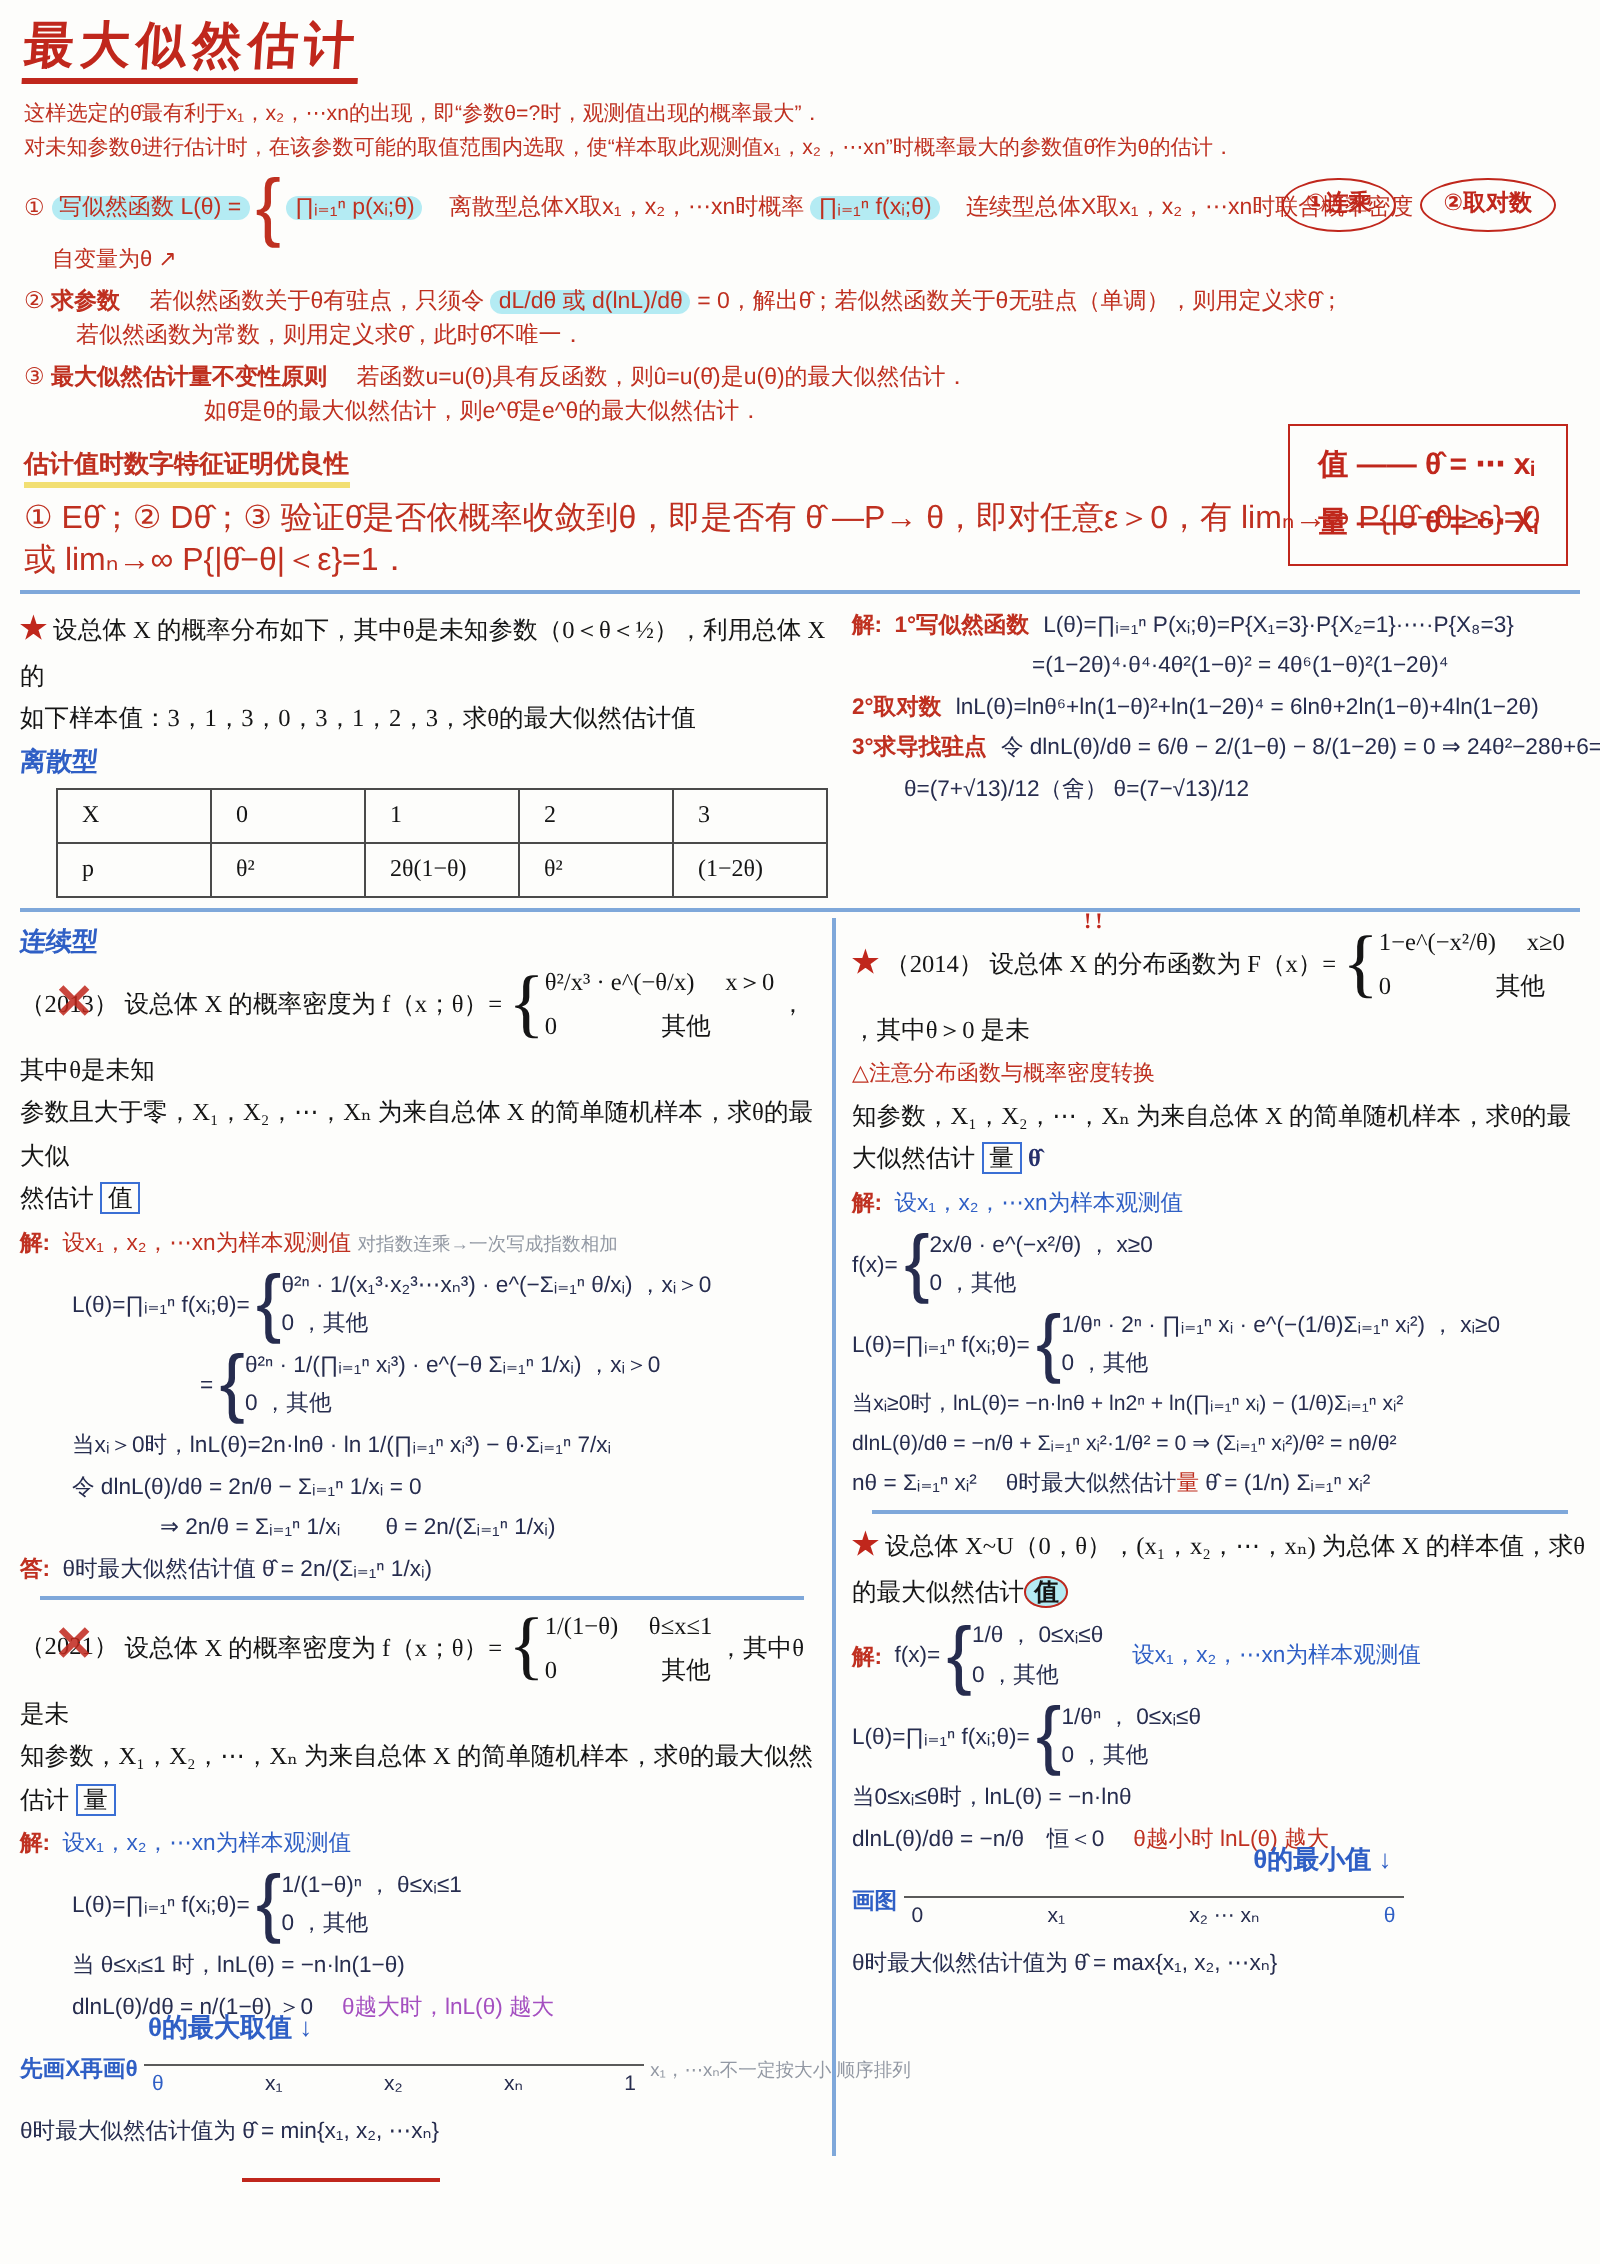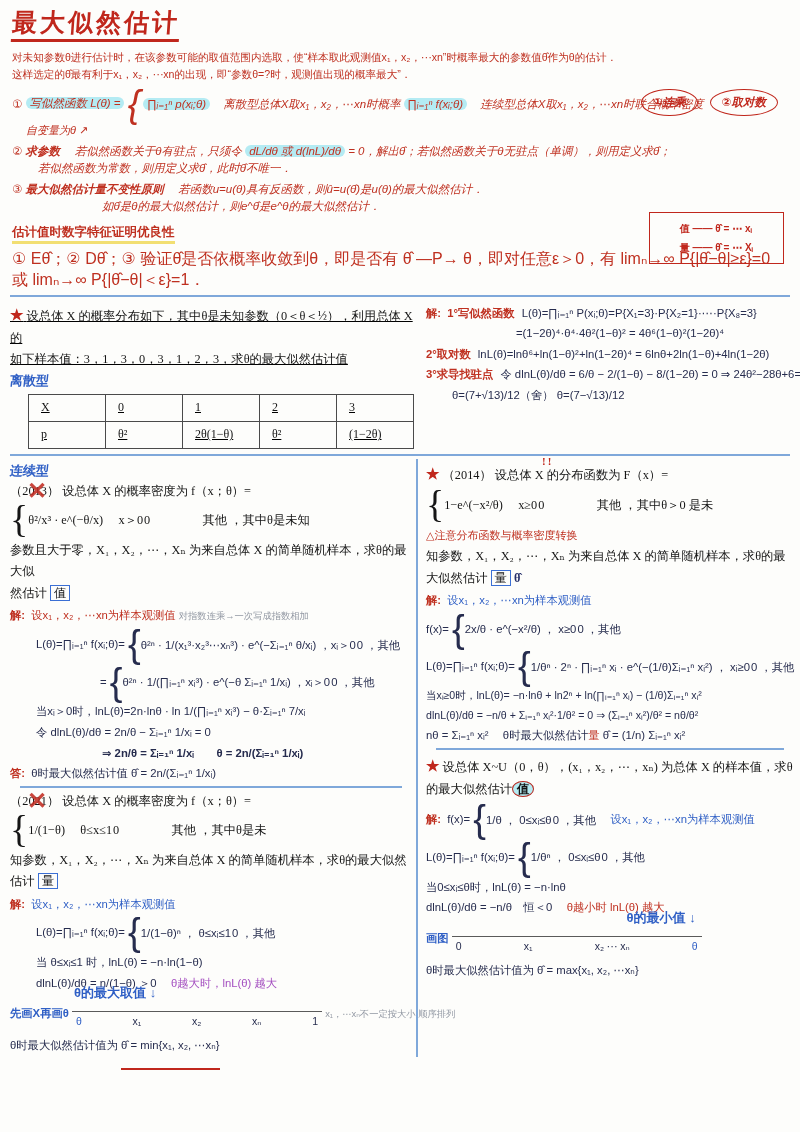--- a/index.html
+++ b/index.html
@@ -3,79 +3,79 @@
 <meta charset="utf-8">
 <style>
   html,body{margin:0;padding:0;background:#e8e8e8;}
   .page{width:800px;height:1132px;margin:0 auto;background:#fdfdfb;position:relative;
         font-family:"Liberation Sans","DejaVu Sans",sans-serif;overflow:hidden;box-sizing:border-box;}
   .top{padding:6px 12px 0 12px;position:relative;}
   .title{display:inline-block;font-size:25px;font-weight:bold;color:#c0271c;
          border-bottom:3px solid #c0271c;margin:0 0 6px 0;letter-spacing:3px;transform:skewX(-4deg);}
   .red{color:#bf3020;} .blue{color:#2f5fc5;} .purple{color:#a44fc0;} .pencil{color:#9298a3;}
   .intro{font-size:10.6px;line-height:1.55;margin:1px 0;color:#bf3020;}
-  .itemrow{font-size:11.5px;color:#bf3020;margin:4px 0;position:relative;line-height:1.5;font-style:italic;}
+  .itemrow{font-size:11.5px;color:#bf3020;margin:4px 0;position:relative;line-height:1.5;}
   .hl{background:#b4ebf3;border-radius:7px;padding:0 4px;}
   .cases{display:inline-flex;align-items:center;vertical-align:middle;}
   .brace::before{content:"{";font-size:38px;font-weight:200;line-height:.9;}
   .cases .rows{display:flex;gap:3px;margin-left:3px;}
   .caserow{white-space:nowrap;}
   .casenote{margin-left:10px;}
   .subnote{margin-left:14px;font-size:11px;}
   .ovals{position:absolute;right:10px;top:2px;display:flex;gap:12px;justify-content:flex-end;}
   .oval{border:1.7px solid #c0271c;border-radius:50%;padding:4px 11px;color:#c0271c;font-size:11.5px;font-weight:bold;}
-  .sidebox{position:absolute;right:16px;top:212px;border:1.7px solid #c0271c;padding:6px 30px;
-           color:#c0271c;font-size:10px;line-height:1.9;font-weight:bold;}
+  .sidebox{position:absolute;right:16px;top:212px;border:1.7px solid #c0271c;padding:6px 14px;
+           color:#c0271c;font-size:15px;line-height:1.9;font-weight:bold;}
   .props-h{display:inline-block;font-size:12.5px;font-weight:bold;color:#bf3020;
            border-bottom:3px solid #f2df72;margin-top:4px;}
   .props-line{font-size:16px;color:#bf3020;margin:5px 0 4px 0;}
   .hrblue{border:none;border-top:2px solid #7fa8da;margin:3px 10px;}
   .sec1{display:flex;padding:2px 10px;gap:4px;}
-  .pleft{width:412px;flex:none;text-decoration:underline;}
+  .pleft{width:412px;flex:none;}
   .print{font-family:"Liberation Serif","DejaVu Serif",serif;color:#151515;font-size:12.3px;line-height:1.75;}
   .star{color:#c0271c;font-weight:bold;font-size:15px;}
   .tag{color:#2f5fc5;font-weight:bold;font-size:13px;margin:1px 0;transform:skewX(-6deg);display:inline-block;}
   table.dist{border-collapse:collapse;margin:3px 0 0 18px;font-family:"Liberation Serif","DejaVu Serif",serif;font-size:12px;color:#151515;}
   table.dist td{border:1px solid #4a4a4a;padding:3px 12px;min-width:52px;height:20px;}
   .sol{font-size:11.3px;line-height:1.65;color:#262c4e;}
   .jie{color:#bf3020;font-weight:bold;margin-right:3px;}
   .slabel{color:#bf3020;font-weight:bold;margin-right:4px;}
   .cols{display:grid;grid-template-columns:416px 384px;}
   .colL{padding:2px 4px 0 10px;}
   .colR{border-left:2px solid #7fa8da;padding:2px 6px 0 8px;}
   .pw{display:inline-flex;align-items:center;vertical-align:middle;}
-  .pw .rows{display:flex;flex-direction:row;gap:1px;}
+  .pw .rows{display:flex;flex-direction:column;gap:1px;}
   .boxed{border:1.5px solid #3b6fd4;padding:0 3px;}
   .circled{border:1.7px solid #c0271c;border-radius:50%;padding:0 4px;background:#b4ebf3;font-weight:bold;}
   .crossed{position:relative;display:inline-block;}
   .crossed .xmark{position:absolute;left:55%;top:46%;transform:translate(-50%,-50%);
                   color:#c0271c;font-size:24px;font-weight:bold;opacity:.85;}
   .mline{margin:2px 0;white-space:nowrap;}
-  .indent1{margin-left:26px;} .indent2{margin-left:92px;font-weight:bold;} .indent3{margin-left:90px;}
+  .indent1{margin-left:26px;} .indent2{margin-left:70px;} .indent3{margin-left:90px;}
   .numline{position:relative;height:40px;width:250px;display:inline-block;vertical-align:middle;}
   .numline .line{position:absolute;left:0;right:0;top:17px;border-top:1.5px solid #5a5a5a;}
   .numline .labels{position:absolute;top:19px;left:4px;right:4px;display:flex;justify-content:space-between;font-size:10.5px;}
   .arrow-down{position:absolute;top:1px;color:#2f5fc5;font-weight:bold;font-size:13px;}
   .bluenote{color:#2f5fc5;font-weight:bold;}
   .ans-underline{border-bottom:2px solid #c0271c;padding-bottom:17px;}
   .rel{position:relative;}
   .bang{position:absolute;top:-9px;left:116px;color:#c0271c;font-weight:bold;font-size:11px;letter-spacing:2px;}
   .hatnote{color:#26306b;font-weight:bold;}
   .small-note{font-size:9.3px;}
 </style>
 </head>
 <body>
 
 <div class="page">
 
   <div class="top">
     <div class="title">最大似然估计</div>
 
+    <p class="intro">这样选定的θ̂最有利于x₁，x₂，⋯xn的出现，即“参数θ=?时，观测值出现的概率最大”．</p>
     <p class="intro">对未知参数θ进行估计时，在该参数可能的取值范围内选取，使“样本取此观测值x₁，x₂，⋯xn”时概率最大的参数值θ̂作为θ的估计．</p>
-    <p class="intro">这样选定的θ̂最有利于x₁，x₂，⋯xn的出现，即“参数θ=?时，观测值出现的概率最大”．</p>
 
     
     <div class="itemrow">
       <span>①</span>
       <span class="hl">写似然函数 L(θ) =</span>
       <span class="cases">
         <span class="brace"></span>
         <span class="rows">
           <span class="caserow">
             <span class="hl">∏ᵢ₌₁ⁿ p(xᵢ;θ)</span>

